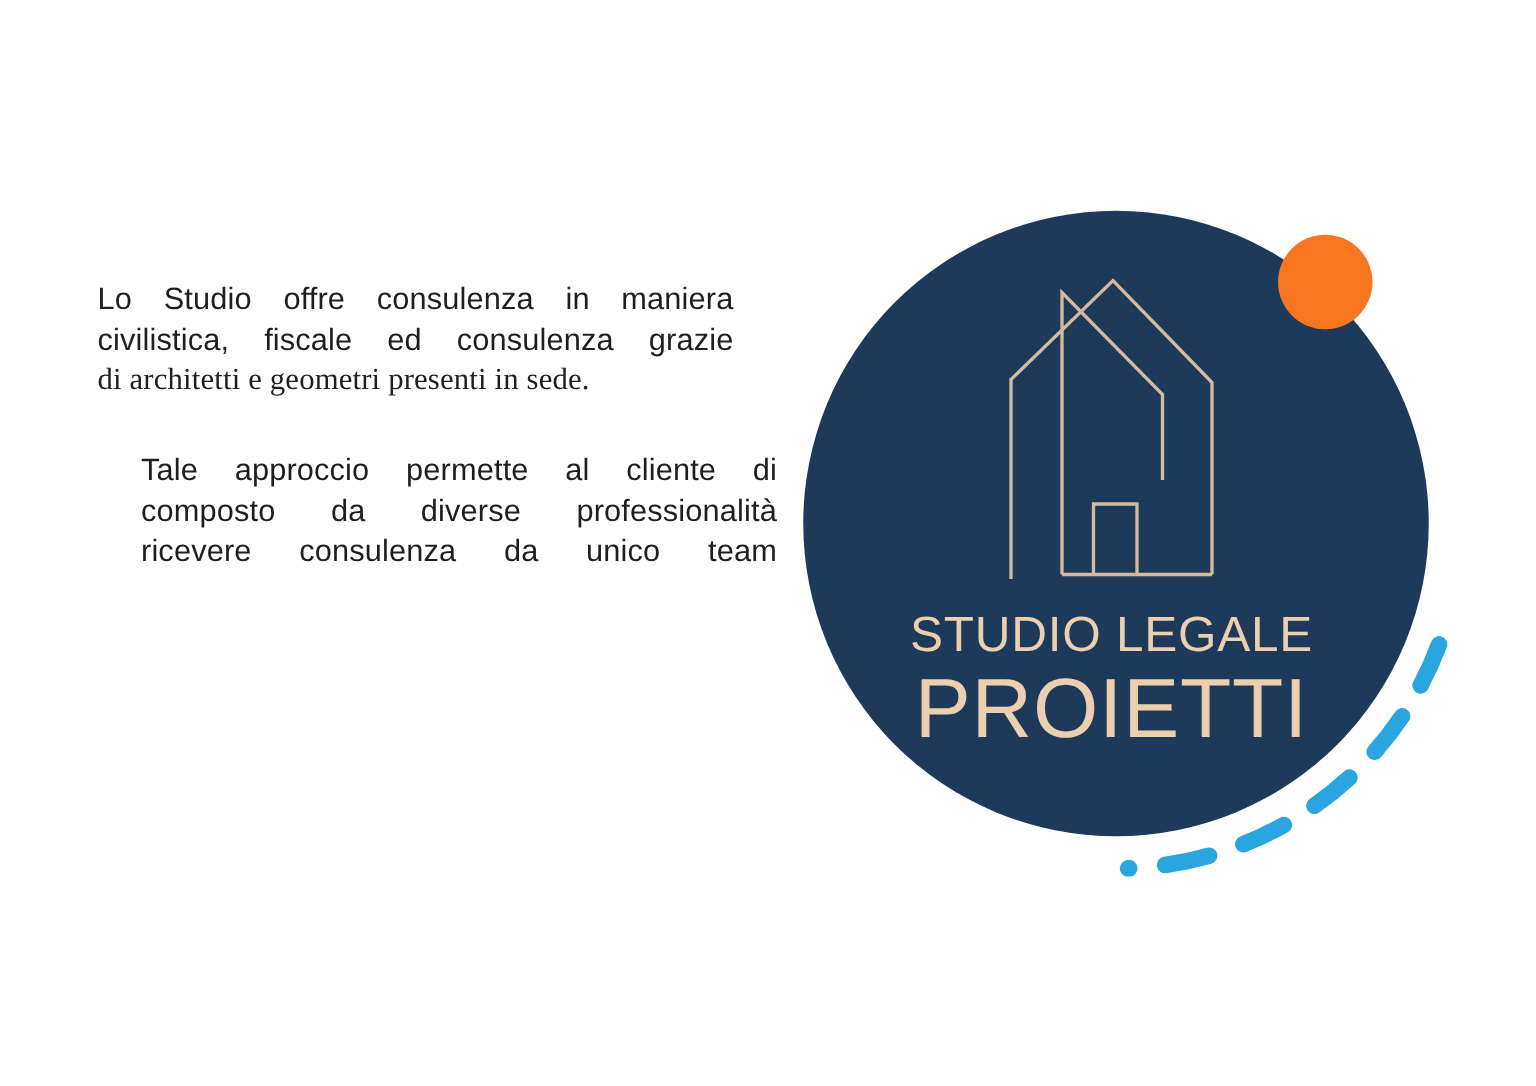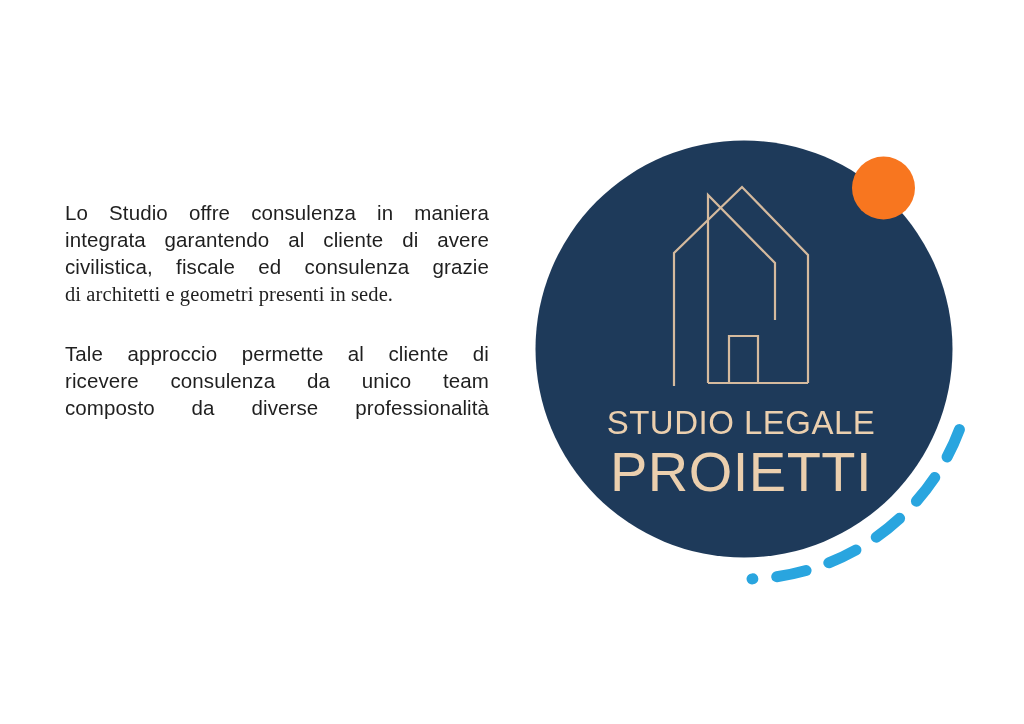--- a/index.html
+++ b/index.html
@@ -7,29 +7,29 @@
     position: relative;
     width: 1024px;
     height: 724px;
     background: #ffffff;
     overflow: hidden;
     font-family: "Liberation Sans", sans-serif;
   }
   .intro {
     position: absolute;
     left: 65px;
-    top: 199px;
+    top: 186px;
     width: 424px;
     color: #1f1f1f;
     font-size: 20.5px;
     line-height: 27.2px;
     letter-spacing: 0.1px;
   }
   .para { width: 100%; }
-  .para2 { margin-top: 32px; }
+  .para2 { margin-top: 32px; margin-left: 29px; }
   .jline {
     text-align: justify;
     text-align-last: justify;
   }
   .jline.last {
     text-align-last: left;
     font-family: Liberation Serif, serif;
   }
   .logo-svg {
     position: absolute;
@@ -45,28 +45,27 @@
   .logo-word-big   { font-size: 56px; letter-spacing: 0.5px; }
 </style>
 </head>
 <body>
 
 <div class="slide">
 
   <section class="intro">
     <div class="para">
       <div class="jline">Lo Studio offre consulenza in maniera</div>
-      <div class="jline">integrata garantendo al cliente di avere</div>
       <div class="jline">civilistica, fiscale ed consulenza grazie</div>
       <div class="jline last">di architetti e geometri presenti in sede.</div>
     </div>
     <div class="para para2">
       <div class="jline">Tale approccio permette al cliente di</div>
+      <div class="jline">composto da diverse professionalità</div>
       <div class="jline">ricevere consulenza da unico team</div>
-      <div class="jline">composto da diverse professionalità</div>
     </div>
   </section>
 
   <svg class="logo-svg" viewBox="0 0 1024 724">
 
     <circle cx="744" cy="349" r="208.5" fill="#1e3a5a"></circle>
 
     <path d="M 959.4,429.6 A 230,230 0 0 1 752,578.9" fill="none" stroke-width="11" stroke-linecap="round" stroke-dasharray="30 24" stroke="#29a5df"></path>
 
     <circle cx="883.5" cy="188" r="31.5" fill="#f8761f"></circle>

